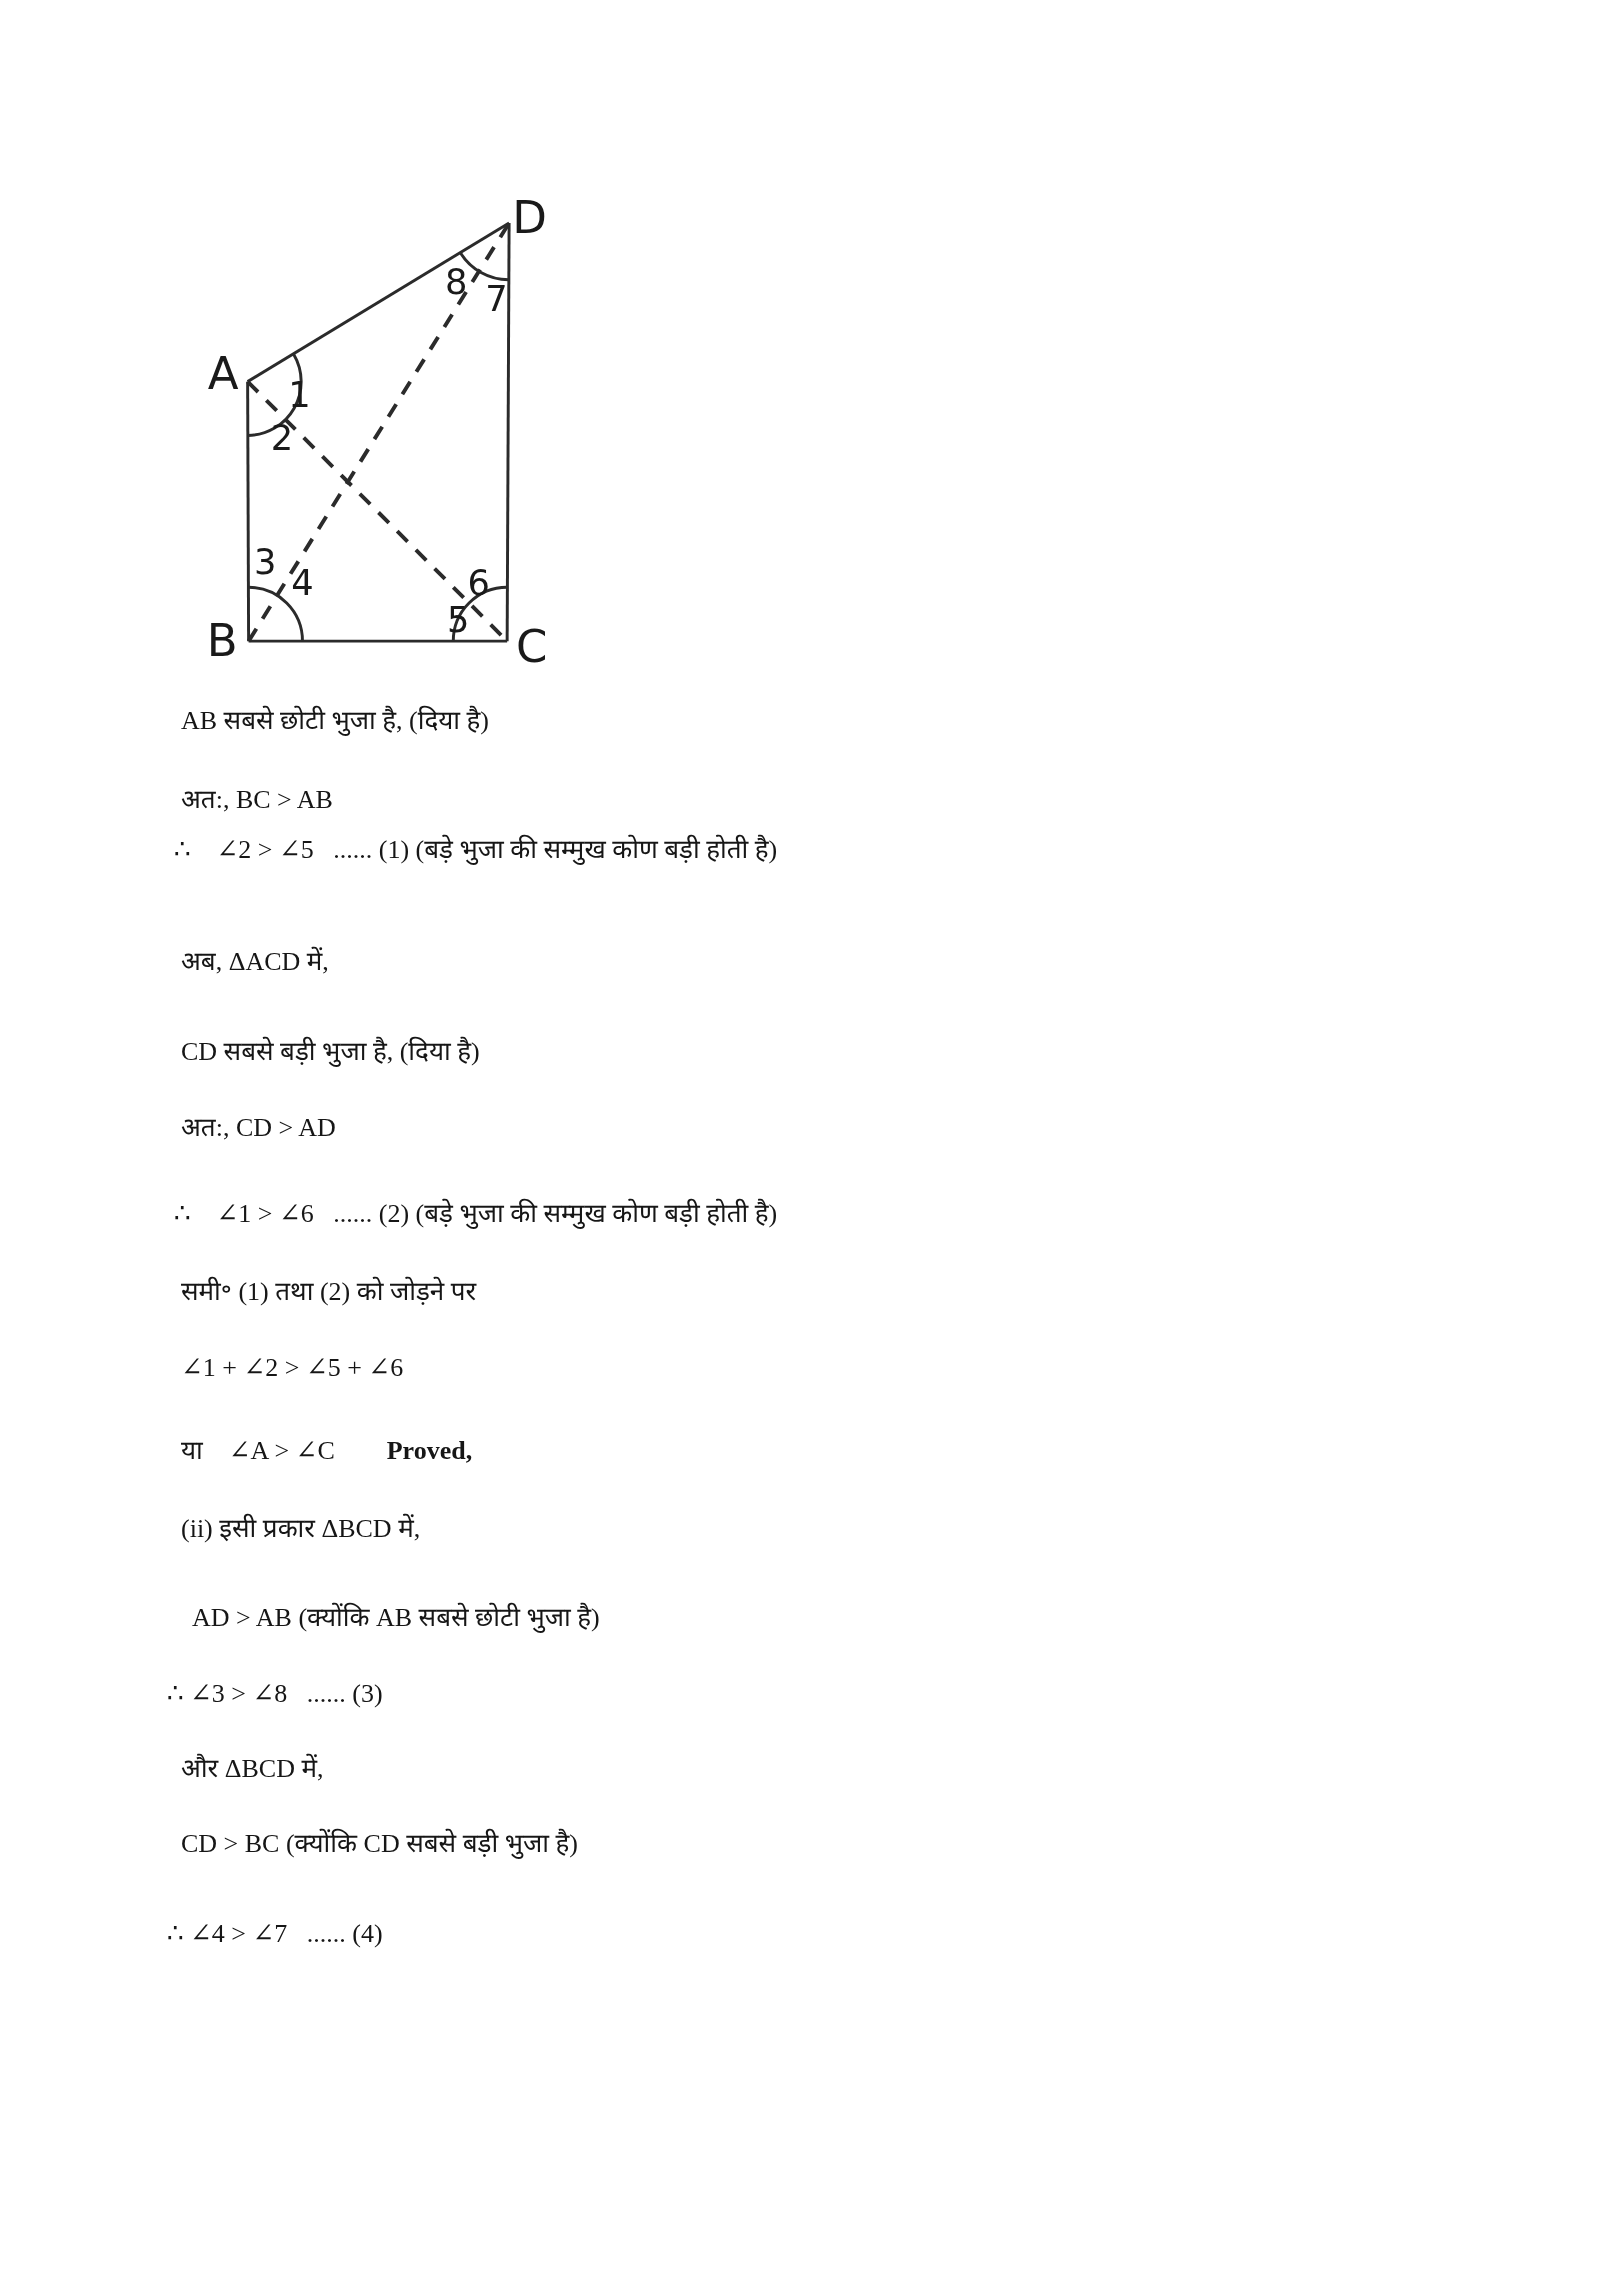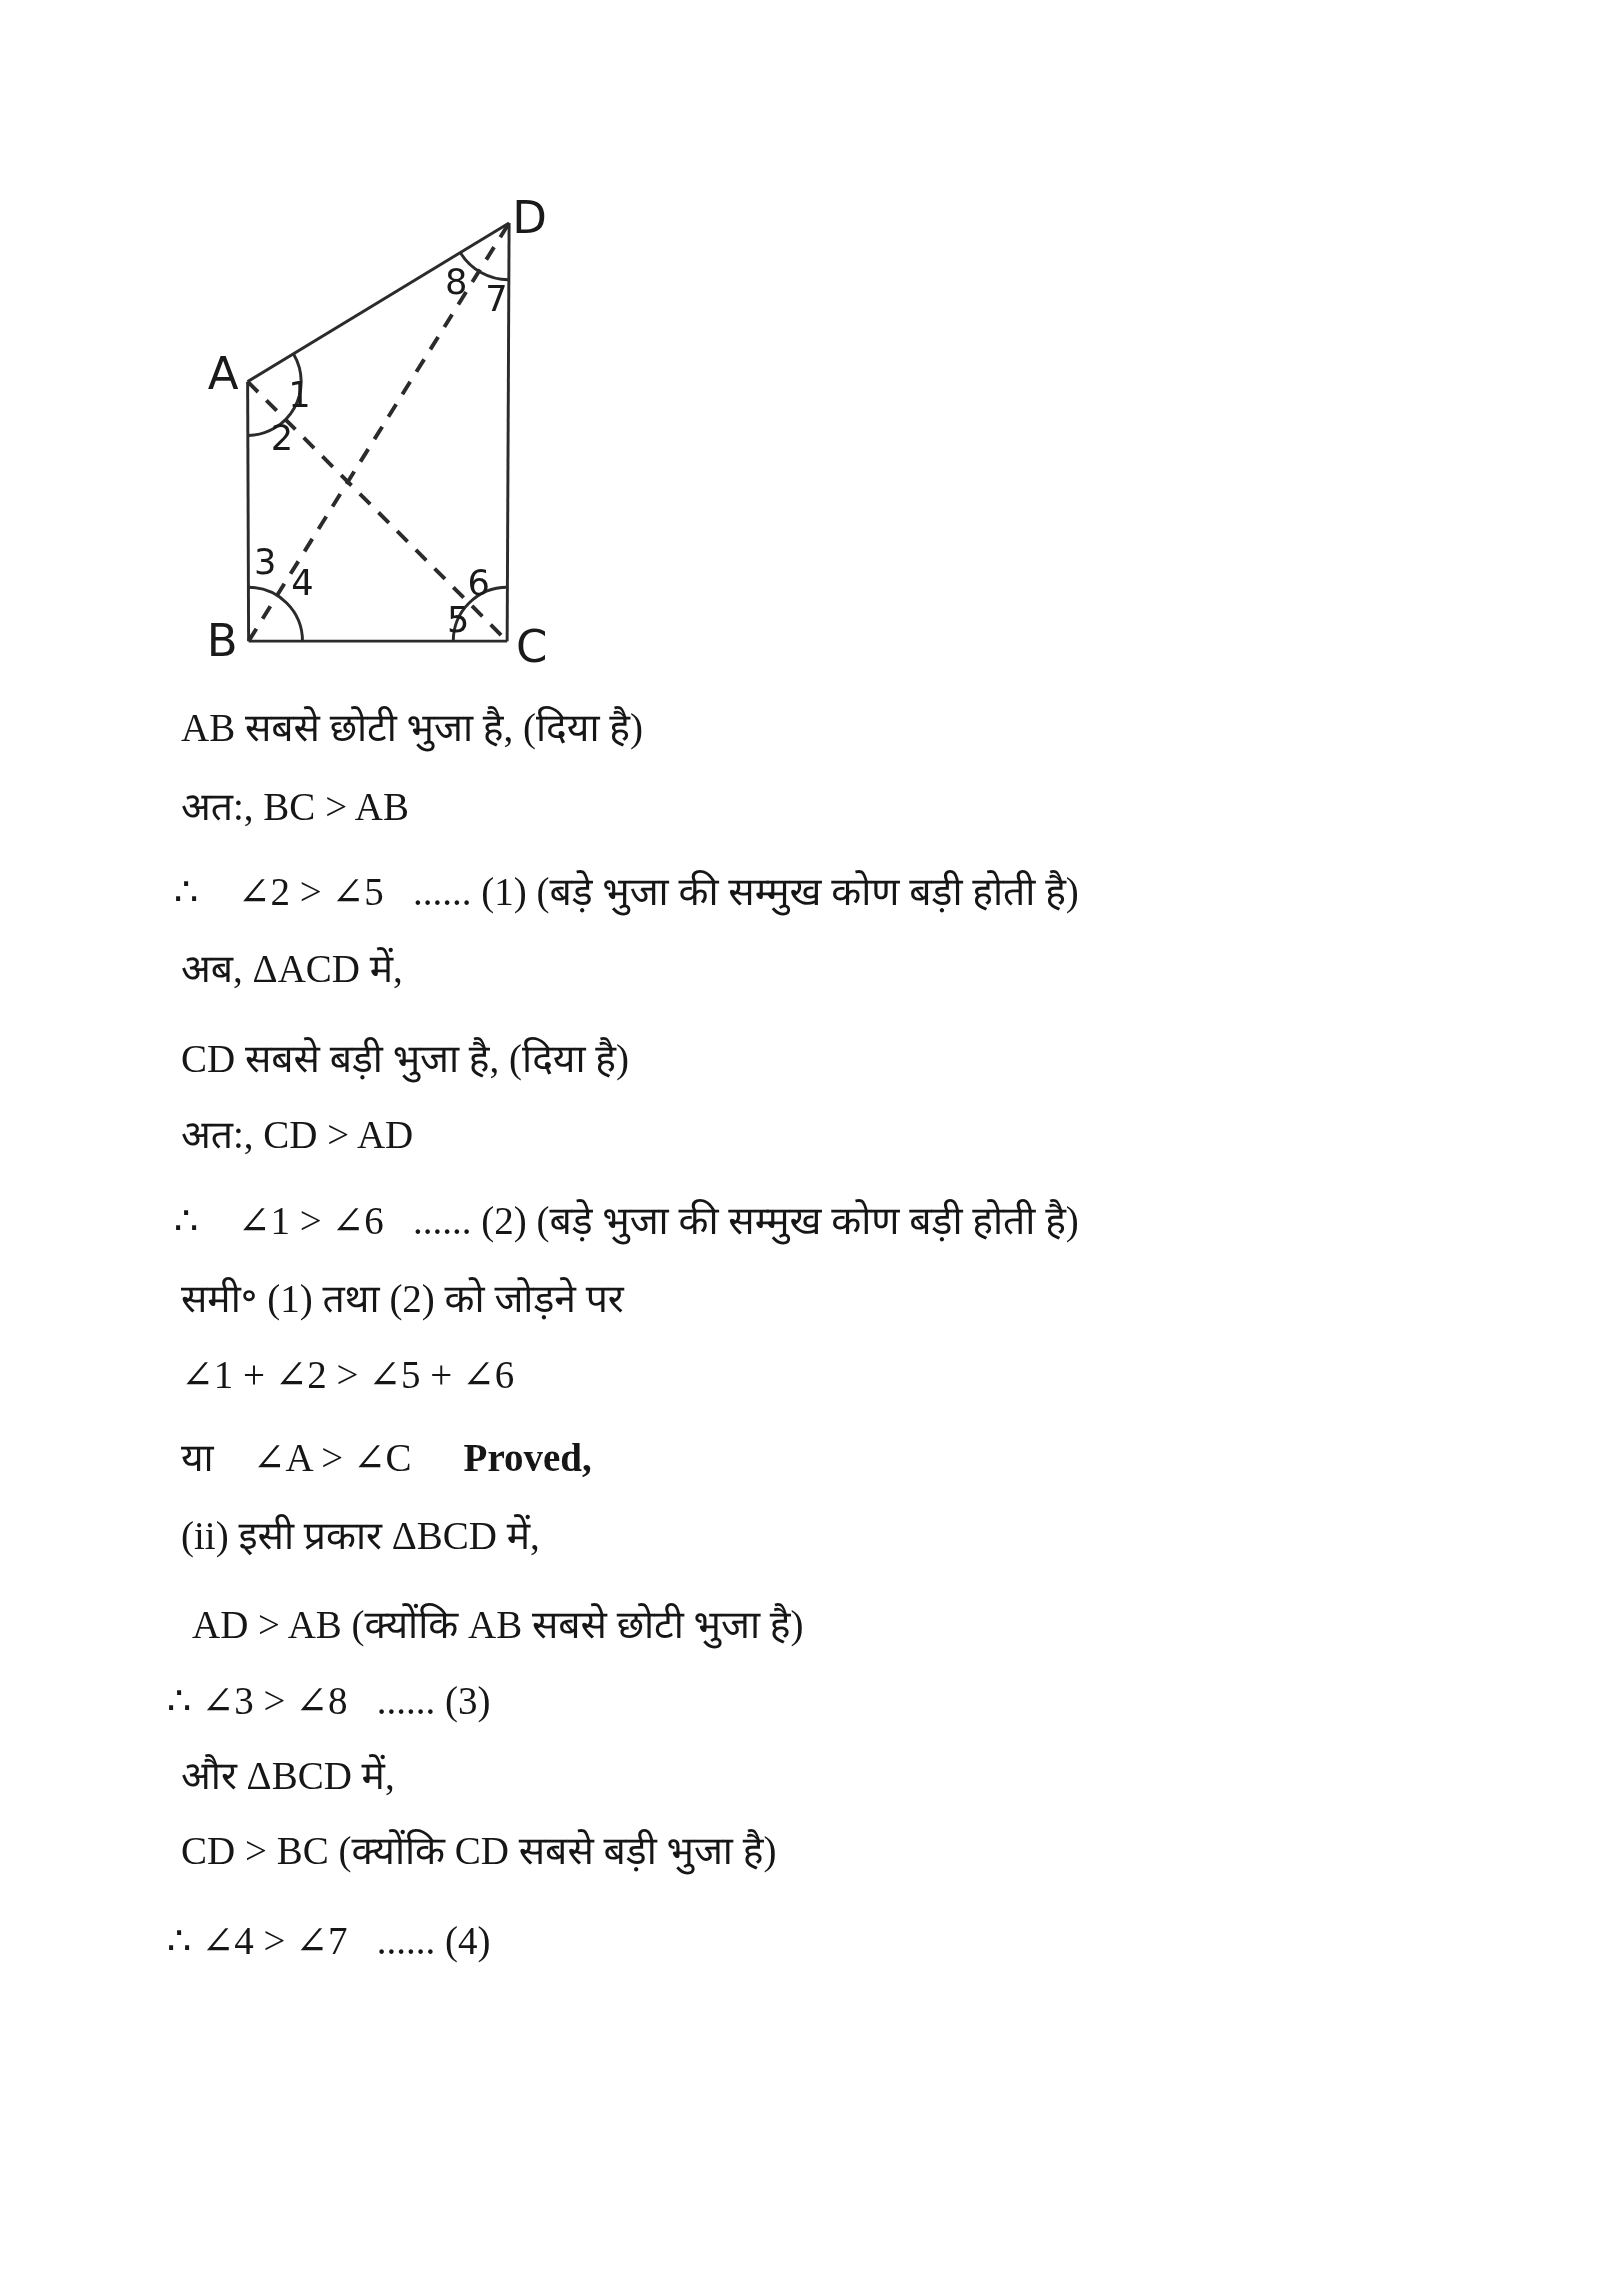--- a/index.html
+++ b/index.html
@@ -27,21 +27,21 @@
     font-family: "DejaVu Sans", "Liberation Sans", sans-serif;
     font-size: 46px; fill: #1a1a1a; text-anchor: middle;
   }
   .diagram text.anglenum {
     font-family: "DejaVu Sans", "Liberation Sans", sans-serif;
     font-size: 36px; fill: #1a1a1a; text-anchor: middle;
   }
   .textline {
     position: absolute;
     left: 181px;
-    font-size: 39px;
+    font-size: 26px;
     line-height: 1.15;
     white-space: pre-wrap;
     color: #161616;
   }
   .textline .bold-part { font-weight: bold; margin-left: 52px; }
 </style>
 </head>
 <body>
 
 <div class="page">
@@ -71,21 +71,21 @@
     <text class="anglenum" x="271" y="586">3</text>
     <text class="anglenum" x="309" y="608">4</text>
     <text class="anglenum" x="468" y="646">5</text>
     <text class="anglenum" x="489" y="608">6</text>
     <text class="anglenum" x="507" y="318">7</text>
     <text class="anglenum" x="466" y="301">8</text>
   </svg>
 
   <div class="textline" style="top:706px">AB सबसे छोटी भुजा है, (दिया है)</div>
   <div class="textline" style="top:785px">अत:, BC &gt; AB</div>
-  <div class="textline" style="top:870px;left:174px">∴    ∠2 &gt; ∠5   ...... (1) (बड़े भुजा की सम्मुख कोण बड़ी होती है)</div>
+  <div class="textline" style="top:835px;left:174px">∴    ∠2 &gt; ∠5   ...... (1) (बड़े भुजा की सम्मुख कोण बड़ी होती है)</div>
   <div class="textline" style="top:947px">अब, ΔACD में,</div>
   <div class="textline" style="top:1037px">CD सबसे बड़ी भुजा है, (दिया है)</div>
   <div class="textline" style="top:1113px">अत:, CD &gt; AD</div>
   <div class="textline" style="top:1199px;left:174px">∴    ∠1 &gt; ∠6   ...... (2) (बड़े भुजा की सम्मुख कोण बड़ी होती है)</div>
   <div class="textline" style="top:1277px">समी॰ (1) तथा (2) को जोड़ने पर</div>
   <div class="textline" style="top:1353px">∠1 + ∠2 &gt; ∠5 + ∠6</div>
   <div class="textline" style="top:1436px"><span>या    ∠A &gt; ∠C</span><span class="bold-part">Proved,</span></div>
   <div class="textline" style="top:1514px">(ii) इसी प्रकार ΔBCD में,</div>
   <div class="textline" style="top:1603px;left:192px">AD &gt; AB (क्योंकि AB सबसे छोटी भुजा है)</div>
   <div class="textline" style="top:1679px;left:167px">∴ ∠3 &gt; ∠8   ...... (3)</div>

